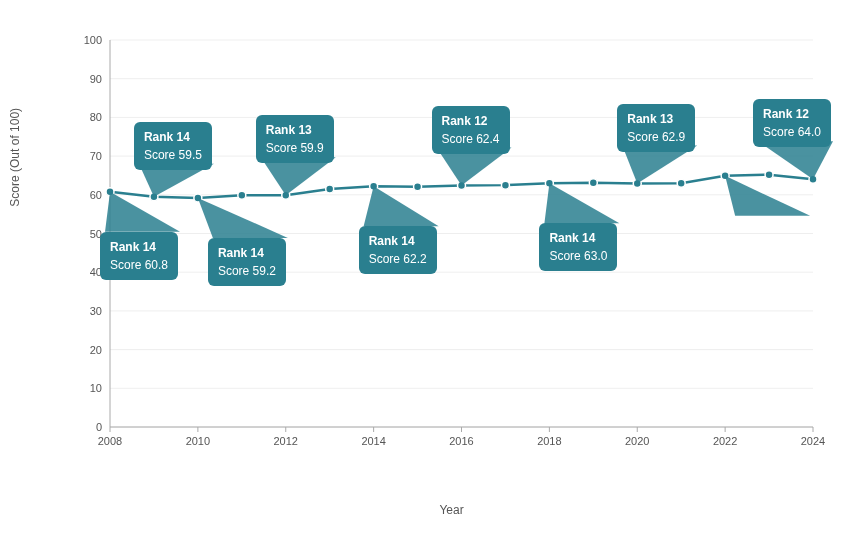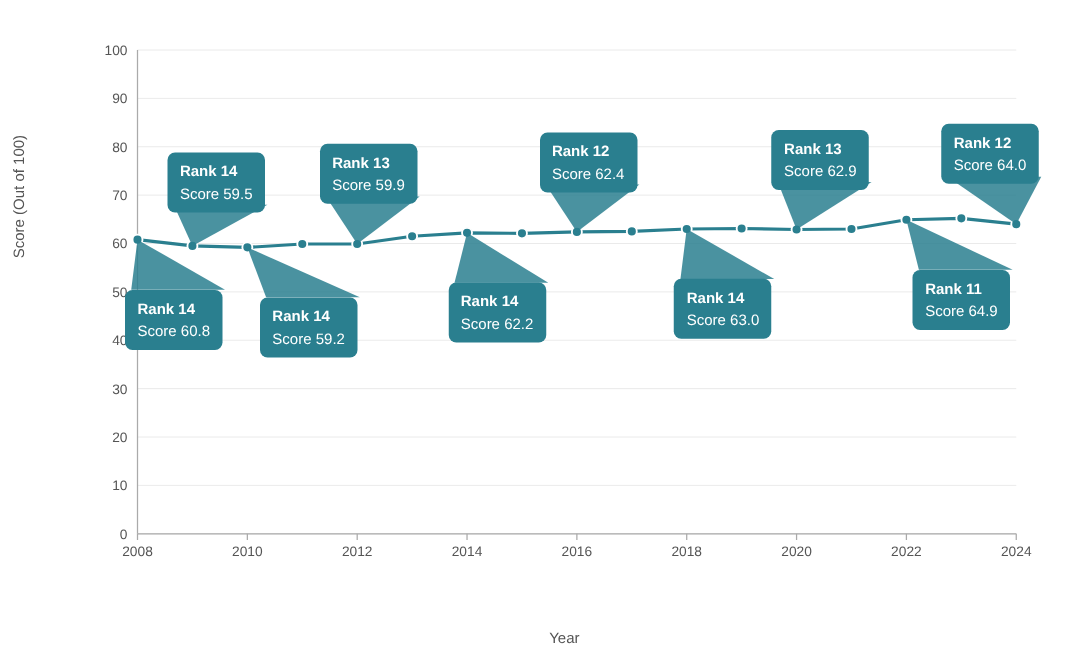--- a/index.html
+++ b/index.html
@@ -144,15 +144,14 @@
     <div class="x-axis-label">Year</div>
   </div>
 <div class="tooltip-box" style="position: absolute; left: 100px; top: 231.704px;"><strong>Rank 14</strong><br>Score 60.8</div>
     <div class="tooltip-box" style="position: absolute; left: 133.938px; top: 121.735px;"><strong>Rank 14</strong><br>Score 59.5</div>
     <div class="tooltip-box" style="position: absolute; left: 207.875px; top: 237.896px;"><strong>Rank 14</strong><br>Score 59.2</div>
     <div class="tooltip-box" style="position: absolute; left: 255.75px; top: 115.187px;"><strong>Rank 13</strong><br>Score 59.9</div>
     <div class="tooltip-box" style="position: absolute; left: 358.625px; top: 226.286px;"><strong>Rank 14</strong><br>Score 62.2</div>
     <div class="tooltip-box" style="position: absolute; left: 431.5px; top: 105.512px;"><strong>Rank 12</strong><br>Score 62.4</div>
     <div class="tooltip-box" style="position: absolute; left: 539.375px; top: 223.19px;"><strong>Rank 14</strong><br>Score 63.0</div>
     <div class="tooltip-box" style="position: absolute; left: 617.25px; top: 103.577px;"><strong>Rank 13</strong><br>Score 62.9</div>
-    <div class="tooltip-box" style="position: absolute; left: 730.125px; top: 215.837px;"><strong>Rank 11</strong><br>Score 64.9</div>
     <div class="tooltip-box" style="position: absolute; left: 753px; top: 99.32px;"><strong>Rank 12</strong><br>Score 64.0</div>
   </div>
 
 </body></html>

